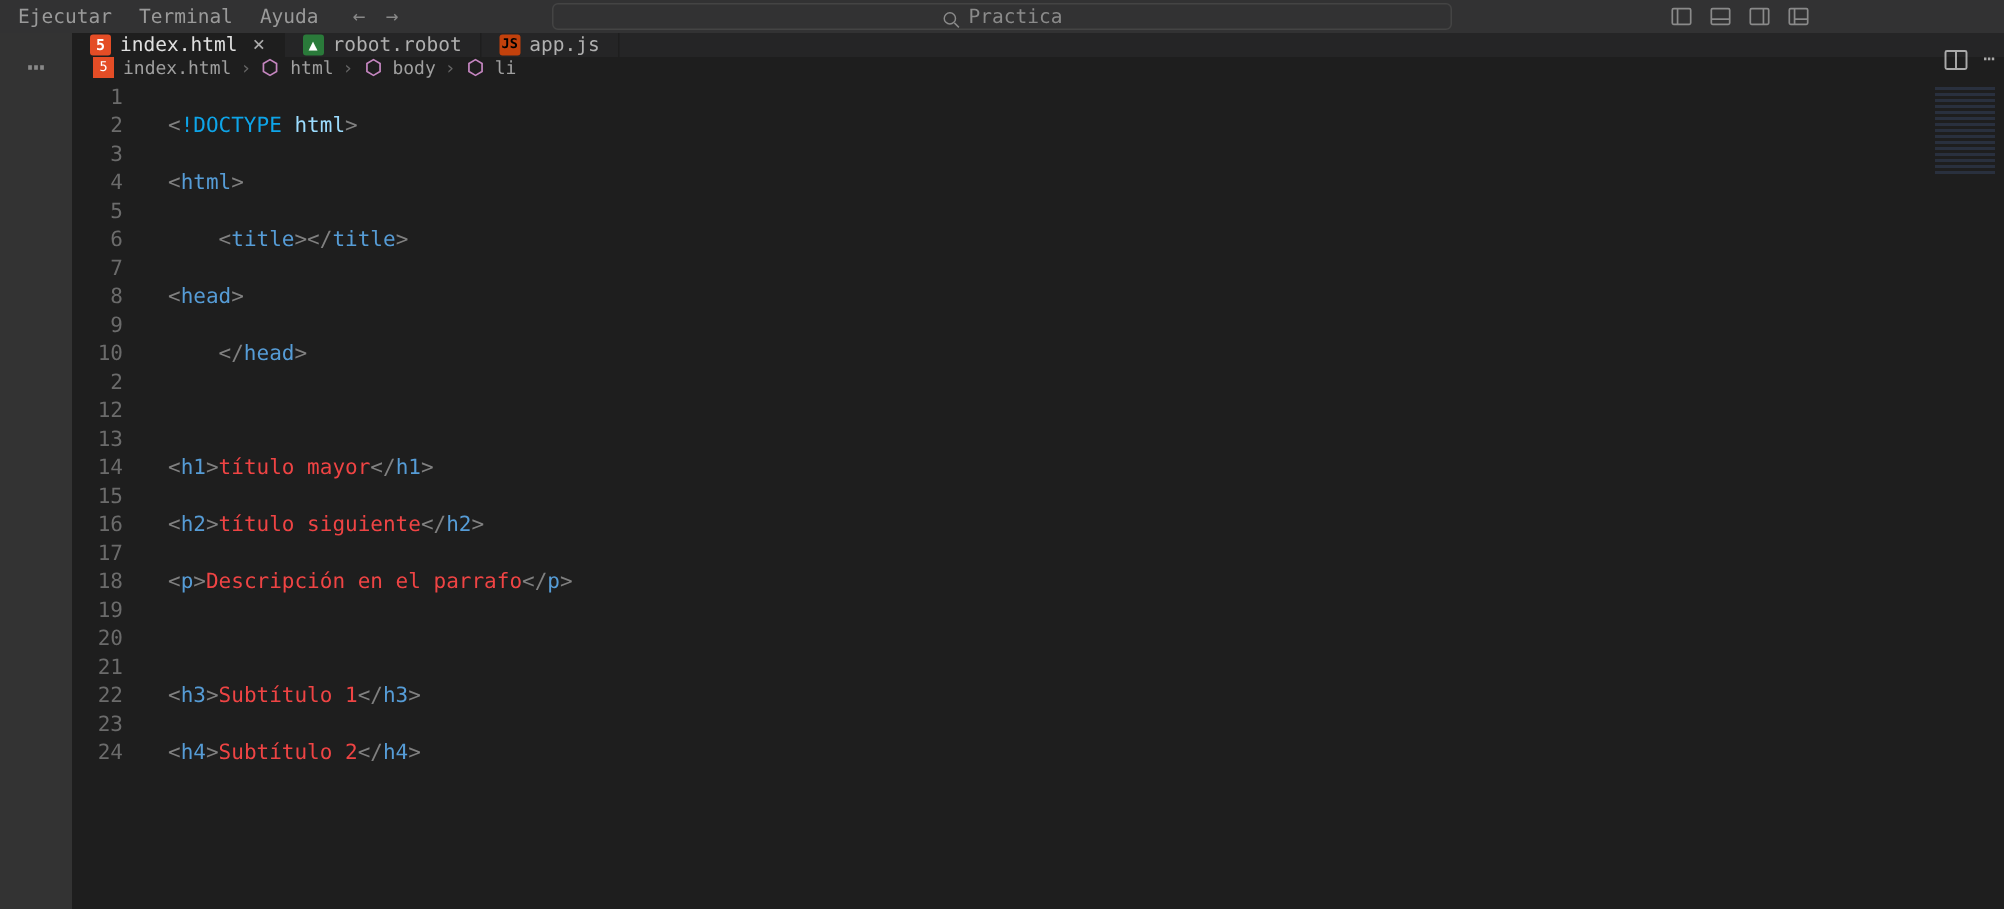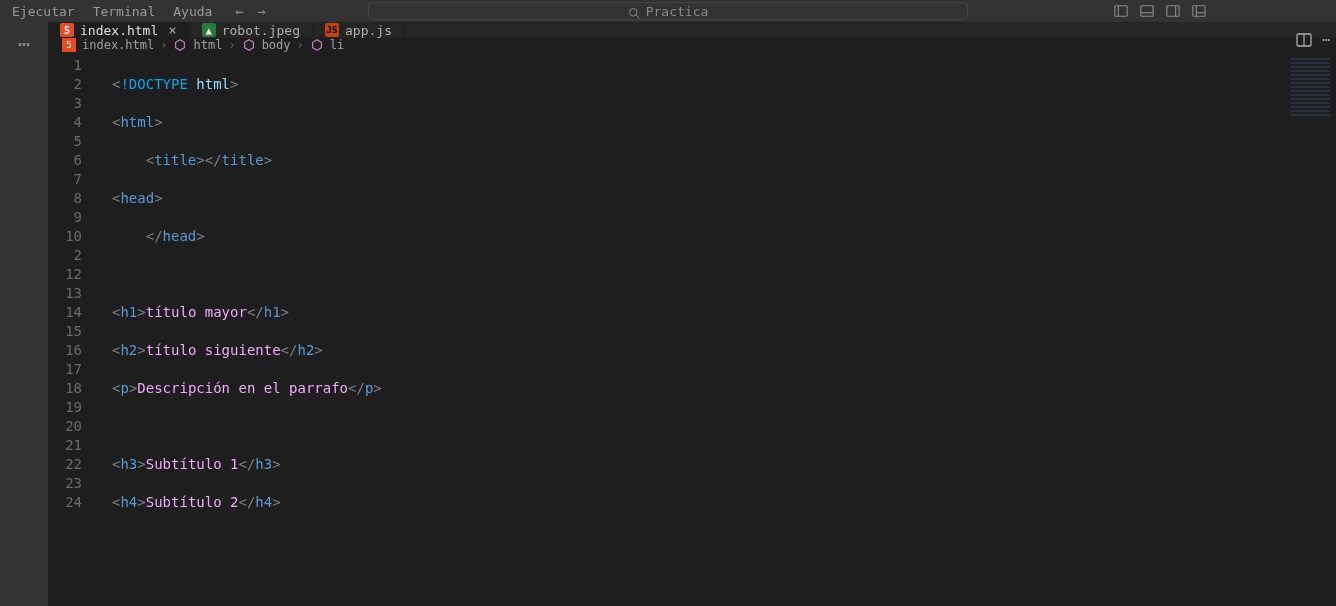--- a/index.html
+++ b/index.html
@@ -43,21 +43,21 @@
 .code-area { flex:1; display:flex; font-family:Consolas, monospace; font-size:14px; line-height:19px; position:relative; }
 .gutter { width:48px; text-align:right; color:#6b6b6b; padding:4px 14px 0 0; user-select:none; }
 .gutter div { height:19px; }
 .code { flex:1; padding:4px 0 0 0; white-space:pre; color:#d4d4d4; position:relative; }
 .code .line { height:19px; padding-left:16px; }
 
 
 .pkt { color:#808080; }          
 .tag { color:#569cd6; }          
 .attr{ color:#9cdcfe; }          
-.txt { color:#f0abfc; }          
+.txt { color:#ef4444; }          
 .doctype { color:#0ea5e9; }
 
 .minimap { position:absolute; right:0; top:0; width:100px; height:100%; background:#1e1e1e; opacity:.7;}
 .minimap-inner { position:absolute; right:6px; top:6px; width:40px; height:60px; background:linear-gradient(#3a4a6a 2px,transparent 2px) 0 0/100% 4px; opacity:.6;}
 
 svg { stroke:currentColor; fill:none; stroke-width:1.3; }
 </style>
 </head>
 <body>
 
@@ -119,21 +119,21 @@
   <div class="editor">
 
     <div class="tabstrip">
       <div class="tab active">
         <span class="fileicon html5">5</span>
         <span>index.html</span>
         <span class="close">×</span>
       </div>
       <div class="tab">
         <span class="fileicon img">▲</span>
-        <span>robot.jpeg</span>
+        <span>robot.robot</span>
       </div>
       <div class="tab">
         <span class="fileicon js">JS</span>
         <span>app.js</span>
       </div>
       <div class="tab-actions">
         <svg viewBox="0 0 16 16" width="16" height="16">
             <rect x="1" y="2" width="14" height="12" rx="1"></rect>
             <line x1="8" y1="2" x2="8" y2="14"></line>
           </svg>

